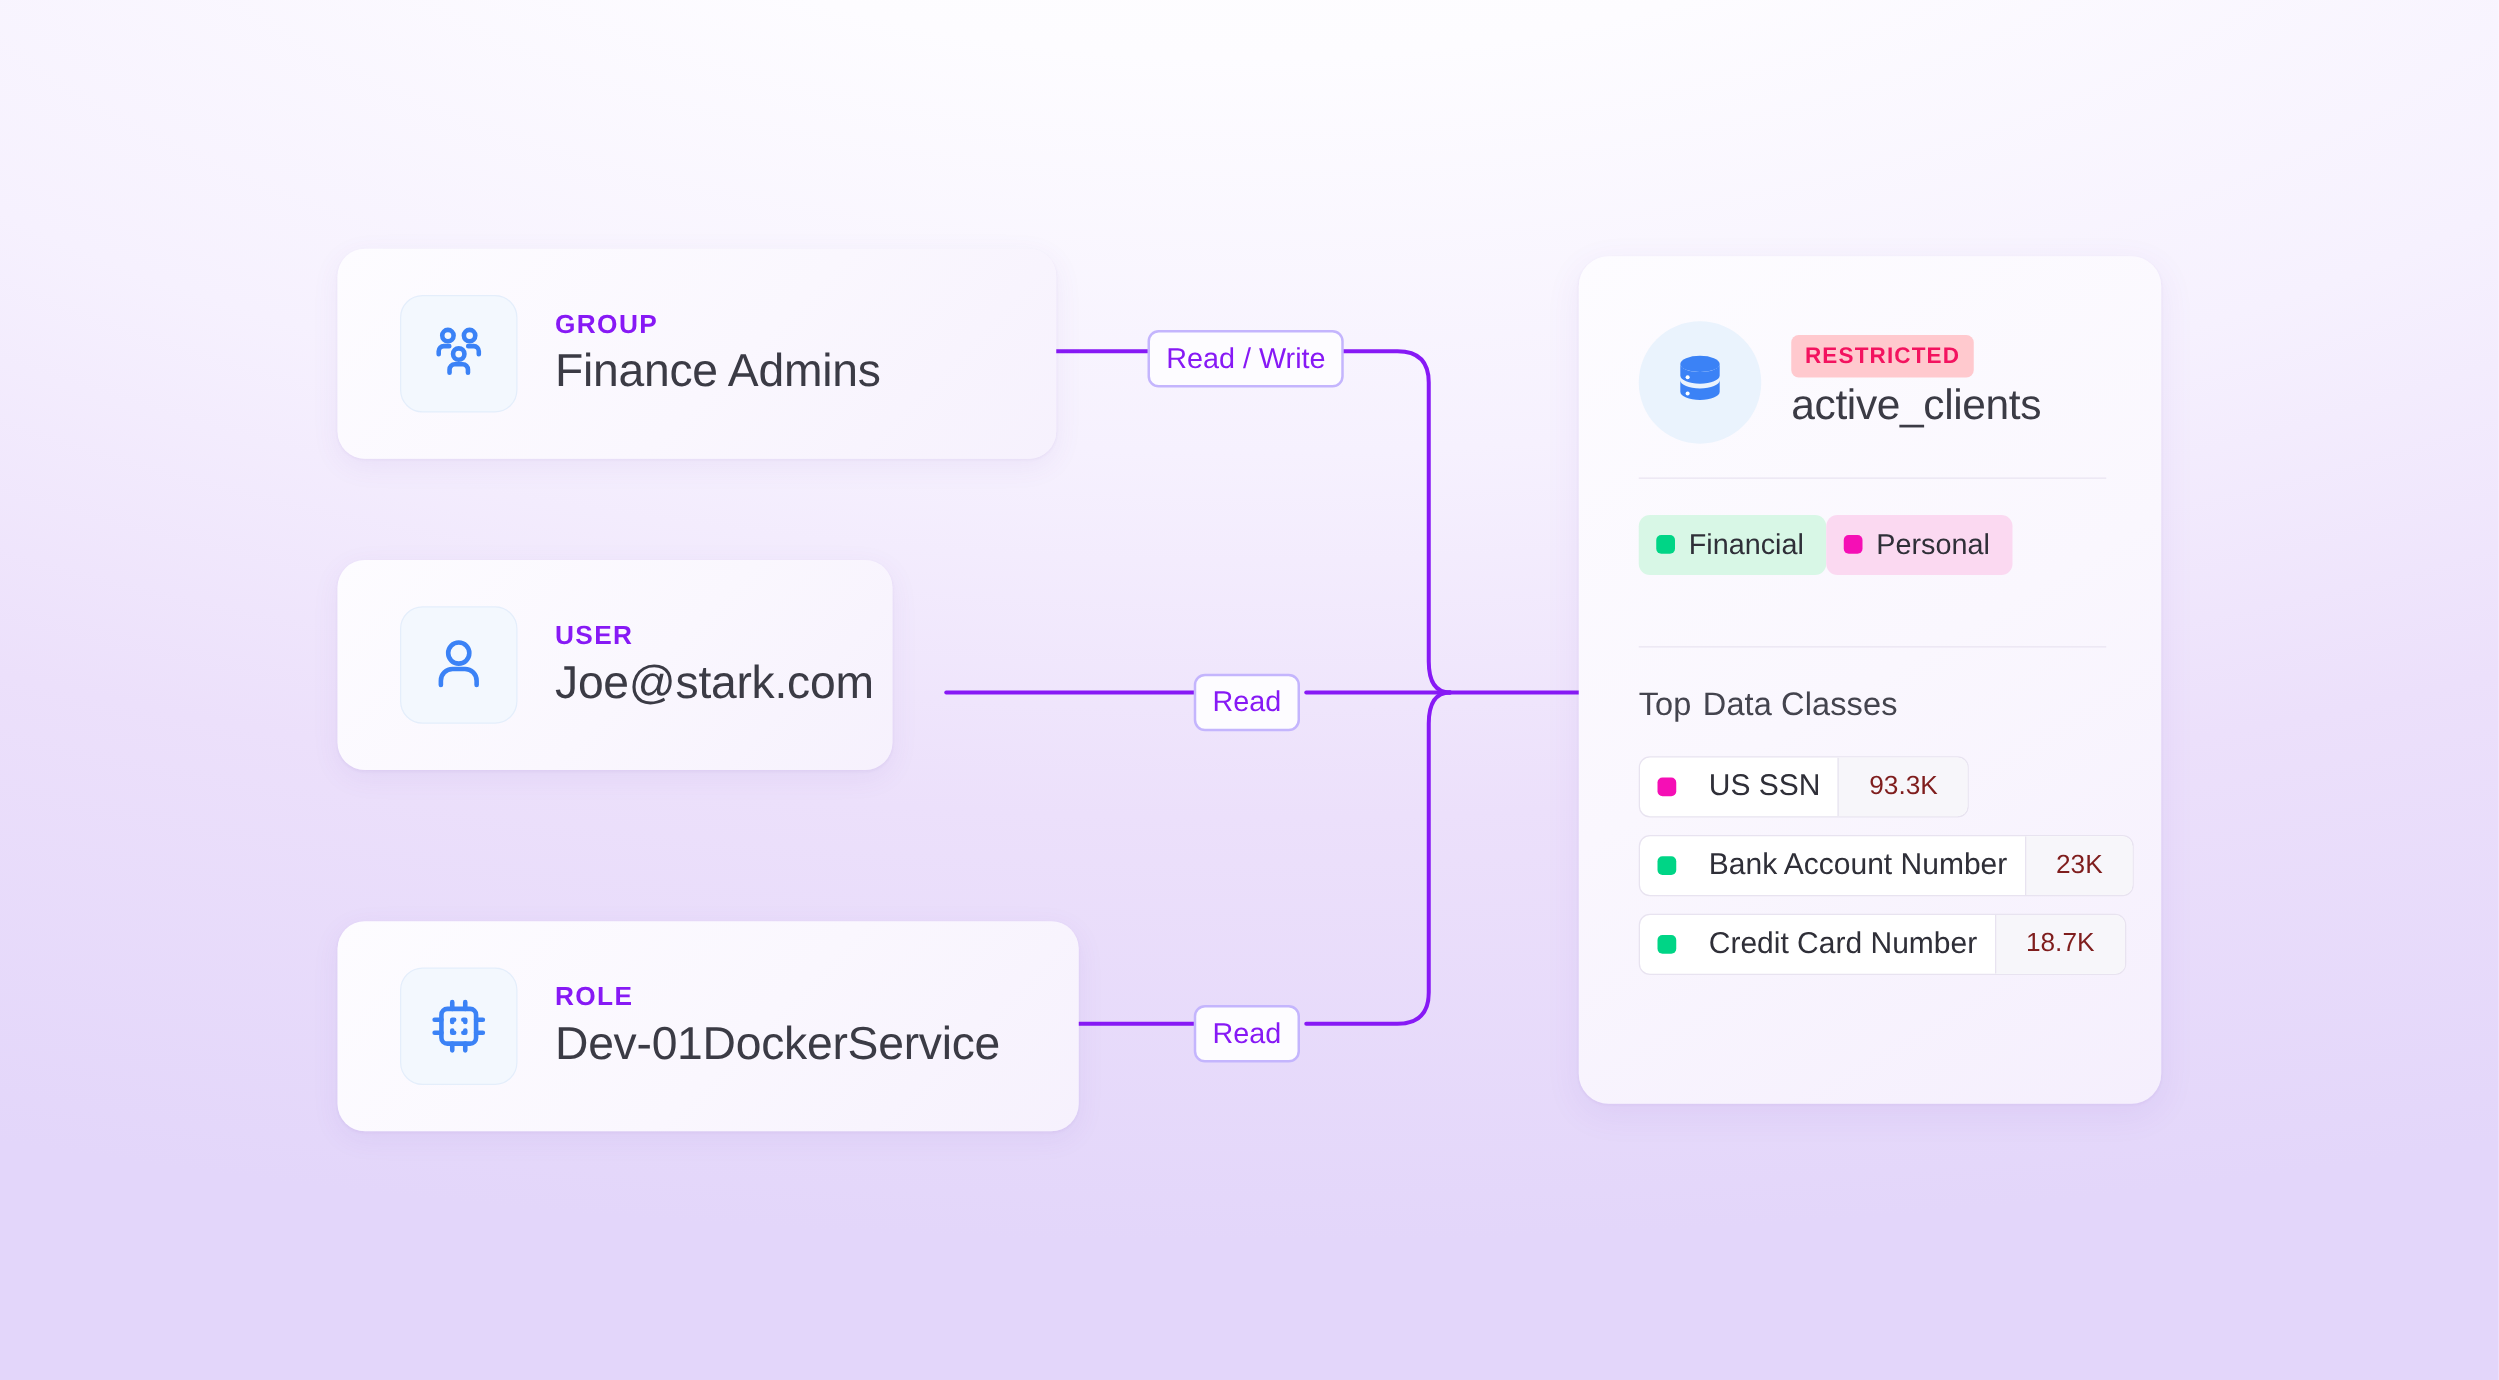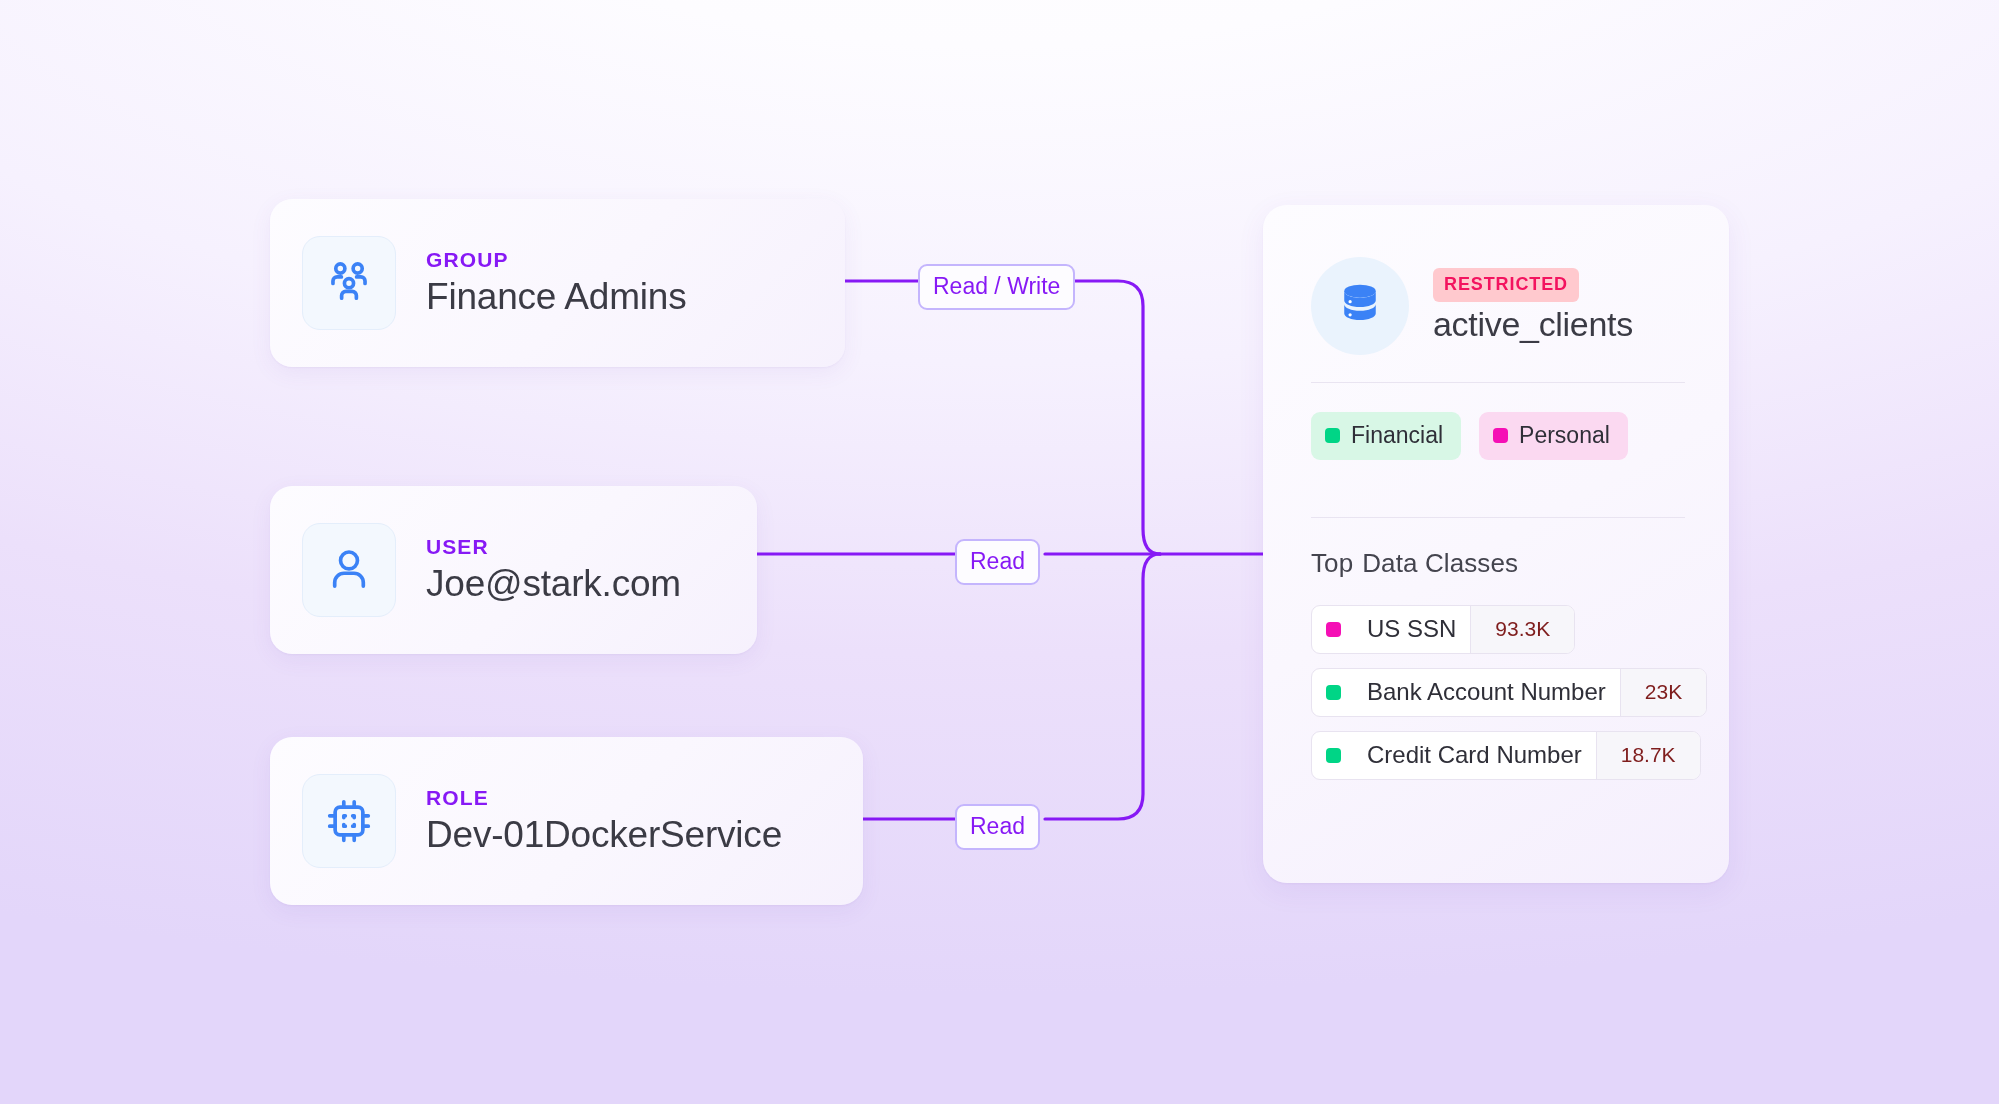--- a/index.html
+++ b/index.html
@@ -31,21 +31,21 @@
   }
 
   
   .entity-card {
     position: absolute;
     background: linear-gradient(135deg, #fdfcff 0%, #faf7fe 55%, #f6f1fd 100%);
     border-radius: 22px;
     box-shadow: 0 1px 2px rgba(90,60,160,.05), 0 6px 22px rgba(110,70,190,.07);
     display: flex;
     align-items: center;
-    padding-left: 32px;
+    padding-left: 50px;
     gap: 30px;
   }
 
   .entity-icon-box {
     width: 94px;
     height: 94px;
     border-radius: 18px;
     background: #f3f8fe;
     border: 1px solid #e4eefb;
     display: flex;
@@ -65,21 +65,21 @@
 
   .entity-name {
     font-size: 37px;
     font-weight: 400;
     color: #3b3b45;
     letter-spacing: -.2px;
     white-space: nowrap;
   }
 
   #card-group { left: 270px; top: 199px; width: 575px; height: 168px; }
-  #card-user  { left: 270px; top: 486px; width: 487px; height: 168px; }
+  #card-user  { left: 270px; top: 448px; width: 444px; height: 168px; }
   #card-role  { left: 270px; top: 737px; width: 593px; height: 168px; }
 
   
   .edge-label {
     position: absolute;
     background: #fdfcff;
     border: 2px solid #c4b5fd;
     border-radius: 9px;
     color: #8719f5;
     font-size: 23px;
@@ -131,21 +131,21 @@
     color: #3b3b45;
     letter-spacing: -.3px;
   }
 
   .ds-divider {
     height: 1px;
     background: #e9e4f1;
     margin: 27px 0 0 0;
   }
 
-  .ds-tags { display: flex; gap: 18px; padding: 29px 0 30px 0; }
+  .ds-tags { display: flex; padding: 29px 0 30px 0; }
 
   .ds-tag {
     display: flex; align-items: center; gap: 11px;
     border-radius: 9px;
     padding: 10px 18px 11px 14px;
     font-size: 23px;
     color: #2f2f38;
   }
   .ds-tag.financial { background: #d8f7e6; }
   .ds-tag.personal  { background: #fbd9f1; }

